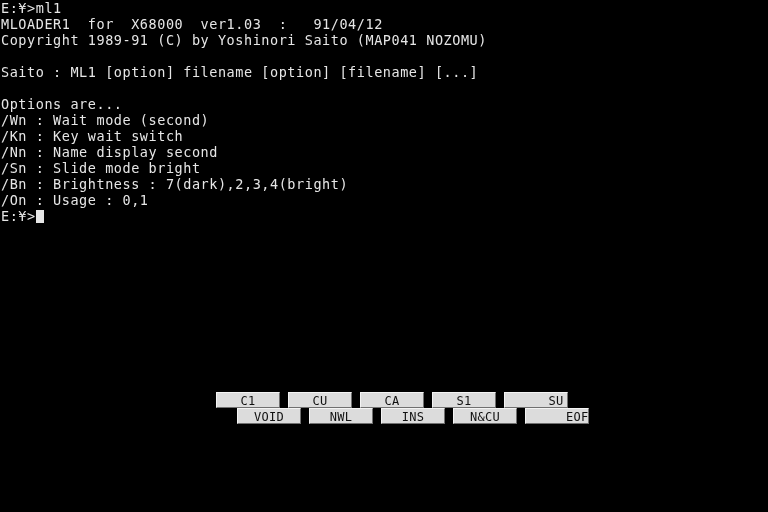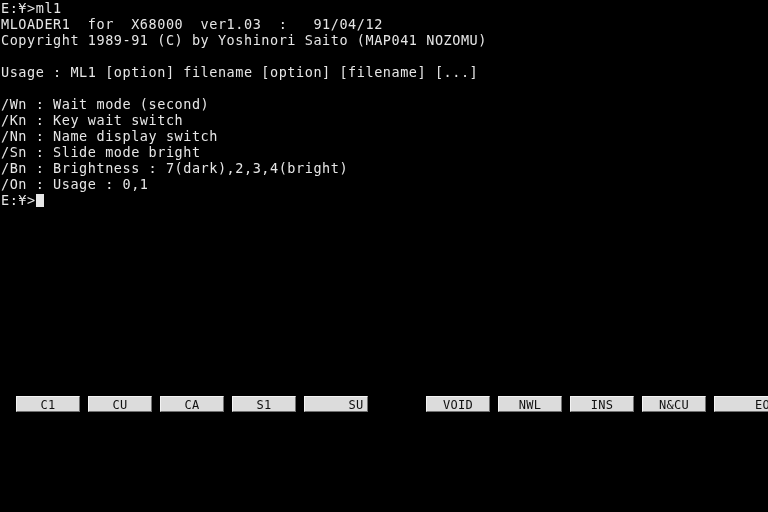--- a/index.html
+++ b/index.html
@@ -64,20 +64,21 @@
   
   #fkey-bar {
     position: absolute;
     left: 0;
     bottom: 0;
     width: 768px;
     height: 24px;
     background: #000000;
     display: flex;
     align-items: center;
+    flex-direction: column;
   }
   .fkey-group {
     display: flex;
     align-items: center;
   }
   .fkey-group.group-left {
     margin-left: 16px;
   }
   .fkey-group.group-right {
     margin-left: 58px;
@@ -109,25 +110,26 @@
 </head>
 <body>
 
 <div id="screen">
 
   <div id="console-output">
     <span class="line">E:¥&gt;ml1</span>
     <span class="line">MLOADER1  for  X68000  ver1.03  :   91/04/12</span>
     <span class="line">Copyright 1989-91 (C) by Yoshinori Saito (MAP041 NOZOMU)</span>
     <span class="line blank"></span>
-    <span class="line">Usage : ML1 [option] filename [option] [filename] [...]</span>
+    <span class="line">Saito : ML1 [option] filename [option] [filename] [...]</span>
     <span class="line blank"></span>
+    <span class="line">Options are...</span>
     <span class="line">/Wn : Wait mode (second)</span>
     <span class="line">/Kn : Key wait switch</span>
-    <span class="line">/Nn : Name display switch</span>
+    <span class="line">/Nn : Name display second</span>
     <span class="line">/Sn : Slide mode bright</span>
     <span class="line">/Bn : Brightness : 7(dark),2,3,4(bright)</span>
     <span class="line">/On : Usage : 0,1</span>
     <span class="prompt-line"><span>E:¥&gt;</span><span class="cursor-block"></span></span>
   </div>
 
   <div id="fkey-bar">
     <div class="fkey-group group-left">
       <div class="fkey">C1</div>
       <div class="fkey">CU</div>

